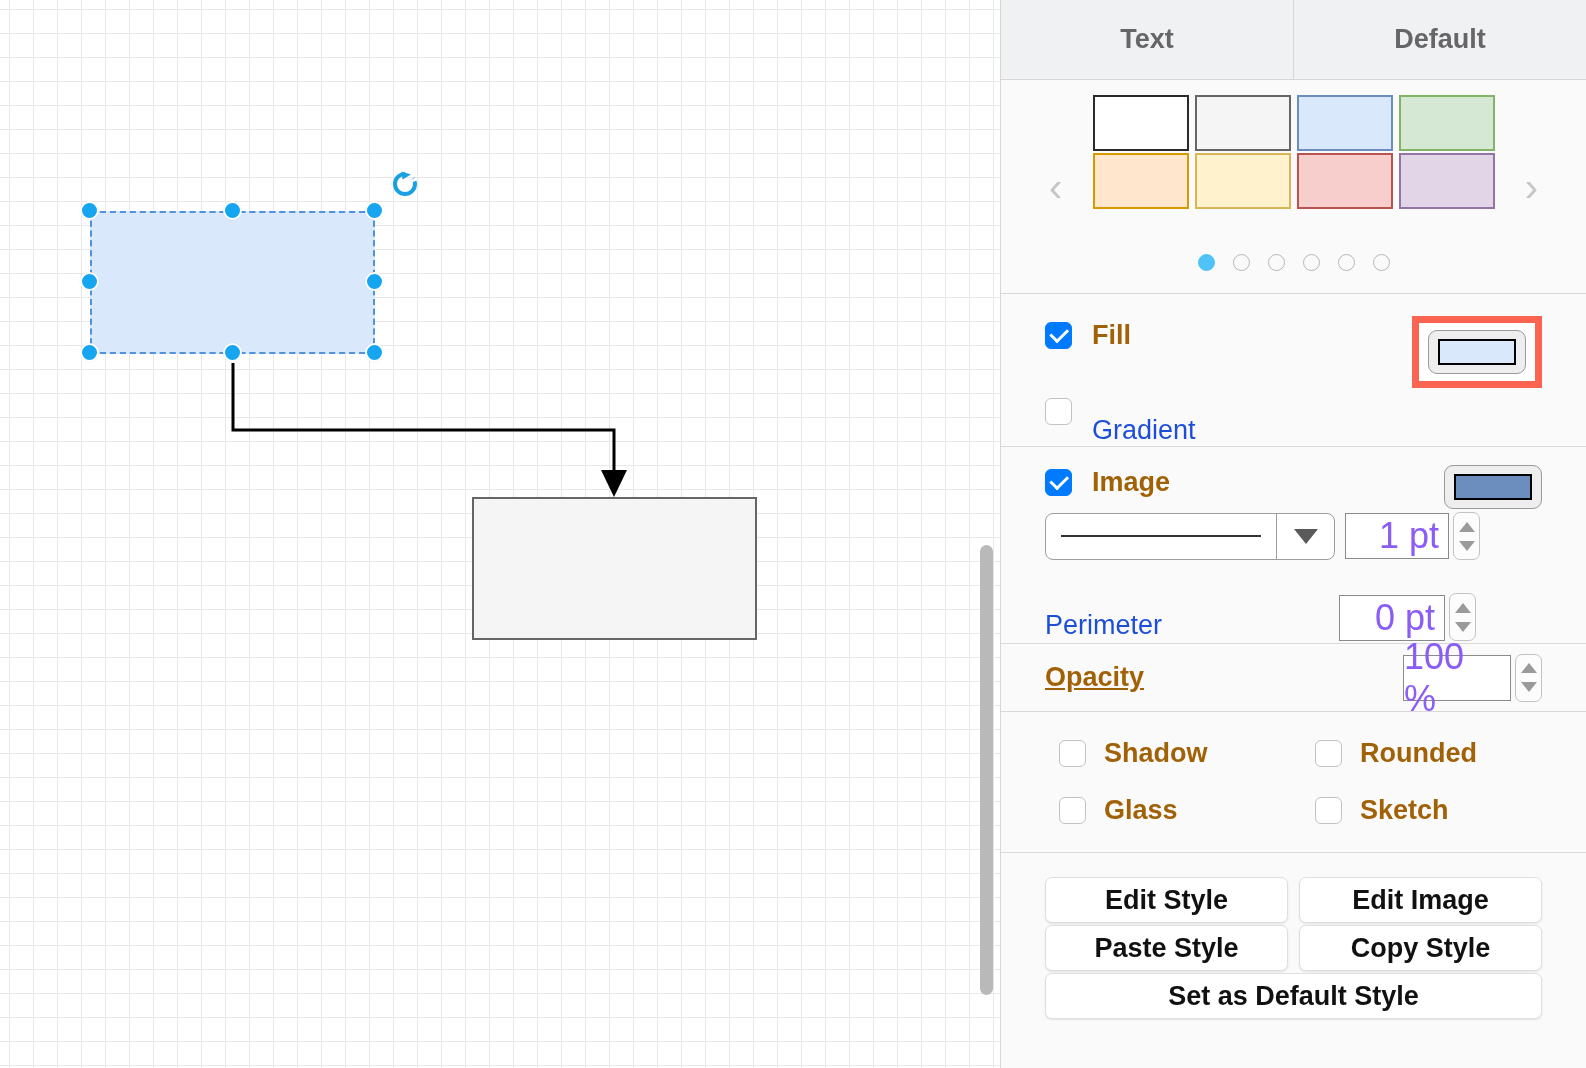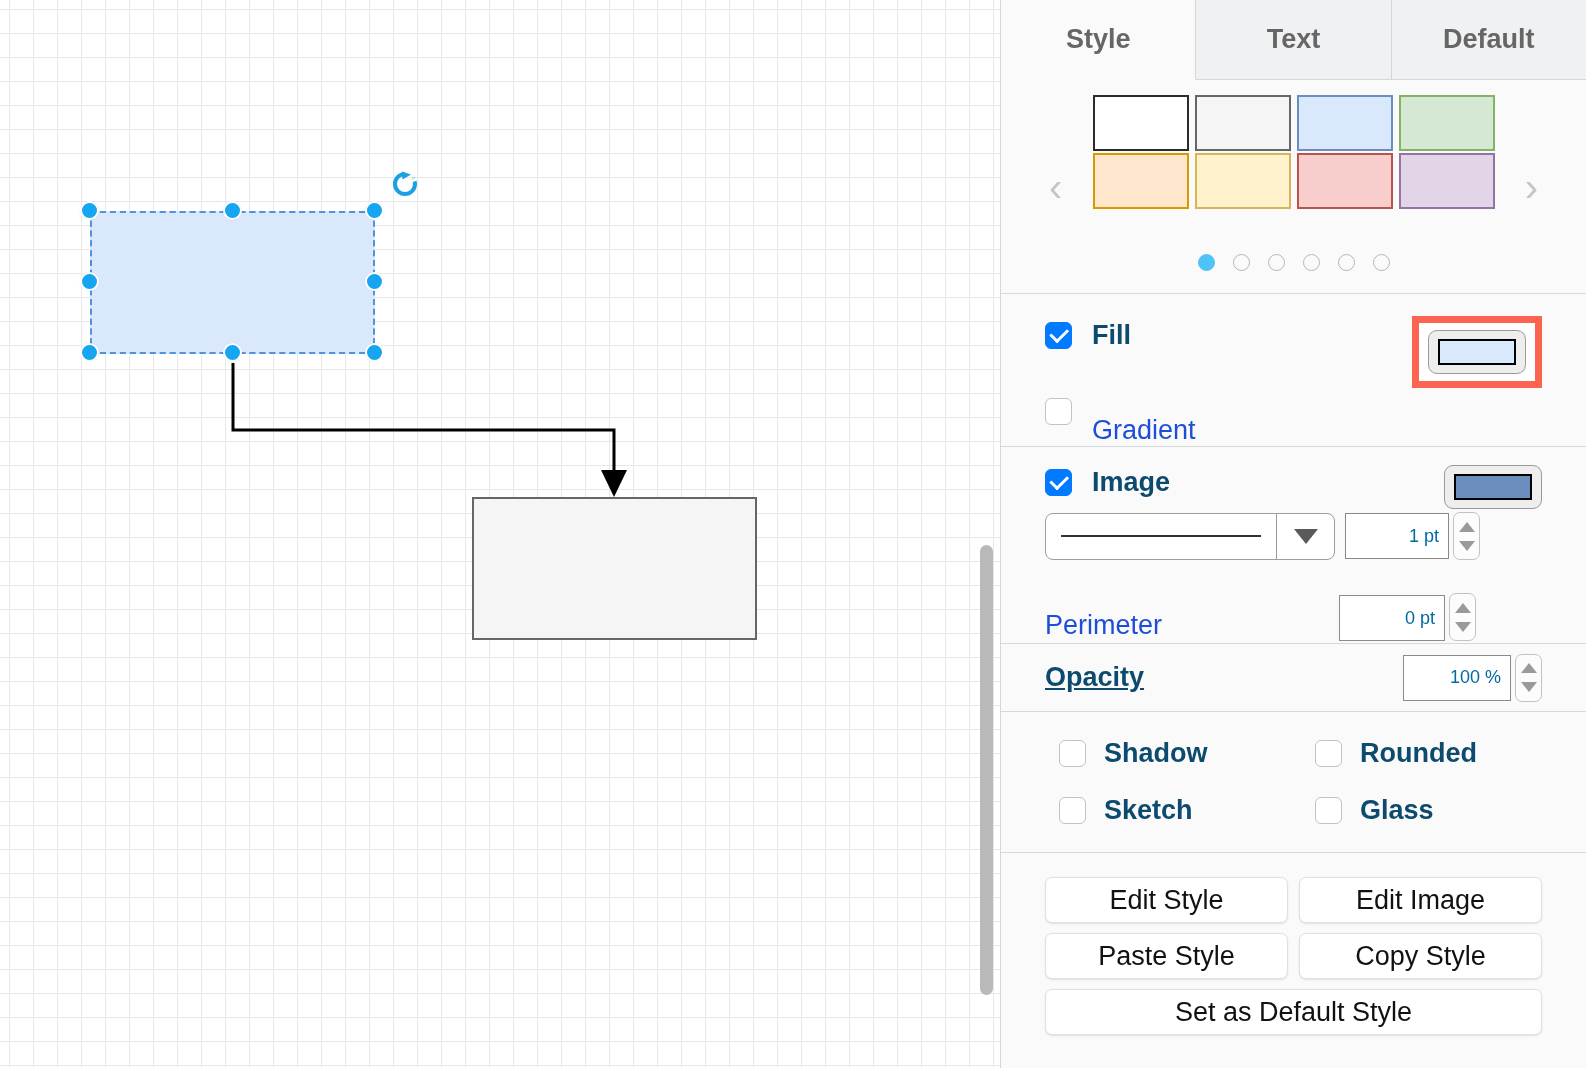--- a/index.html
+++ b/index.html
@@ -183,21 +183,21 @@
   .cb.checked::after {
     content: "";
     width: 8px; height: 14px;
     border: solid #ffffff;
     border-width: 0 3px 3px 0;
     transform: rotate(45deg) translate(-1px,-2px);
   }
 
   .row { display: flex; align-items: center; }
   .lbl-bold {
-    font-size: 27px; font-weight: bold; color: #0c4a6e;
+    font-size: 27px; font-weight: bold; color: #a16207;
   }
   .lbl-reg {
     font-size: 27px; color: #1d4ed8; margin-top: 38px;
   }
 
   
   .fill-section { flex: 0 0 146px; padding: 26px 0 0 44px; }
   .fill-section .row + .row { margin-top: 26px; }
   .fill-section .cb { margin-right: 20px; }
 
@@ -252,21 +252,21 @@
     border-right: 12px solid transparent;
     border-top: 15px solid #5a5a5a;
   }
 
   .numfield {
     height: 46px;
     background: #ffffff;
     border: 1.5px solid #8a8a8a;
     display: flex; align-items: center; justify-content: flex-end;
     padding-right: 9px;
-    font-size: 18px; color: #0369a1;
+    font-size: 36px; color: #8b5cf6;
   }
   .nf-width { width: 104px; margin-left: 10px; }
   .nf-perim { width: 106px; }
   .nf-opac  { width: 108px; }
 
   .spinner {
     margin-left: 4px;
     width: 27px; height: 48px;
     border: 1.5px solid #c2c2c2;
     border-radius: 7px;
@@ -294,21 +294,21 @@
   .opacity-section .lbl-bold { flex: 1; text-decoration: underline; }
 
   
   .toggles-section { flex: 0 0 130px; padding: 26px 0 0 58px; }
   .toggle-row { display: flex; margin-bottom: 26px; }
   .toggle-item { display: flex; align-items: center; width: 256px; }
   .toggle-item .cb { margin-right: 18px; }
 
   
   .buttons-section { flex: 1 1 auto; padding: 24px 44px 0 44px; }
-  .btn-row { display: flex; gap: 11px; margin-bottom: 10px; }
+  .btn-row { display: flex; gap: 11px; margin-bottom: 2px; font-weight: bold; }
   .btn {
     height: 46px;
     background: #ffffff;
     border: 1px solid #e0e0e0;
     border-radius: 7px;
     box-shadow: 0 1px 2px rgba(0,0,0,.10);
     display: flex; align-items: center; justify-content: center;
     font-size: 27px; color: #111111;
     flex: 1;
     cursor: default;
@@ -348,23 +348,20 @@
       </svg>
     </div>
 
     <div class="canvas-scroll-track"></div>
     <div class="canvas-scroll-thumb"></div>
   </div>
 
   <div id="panel">
 
     <div class="tabbar">
-      <div class="tab active">
-        <span>Style</span>
-      </div>
       <div class="tab">
         <span>Text</span>
       </div>
       <div class="tab">
         <span>Default</span>
       </div>
     </div>
 
     <div class="palette-section">
       <div class="arrow-nav arrow-left">‹</div>
@@ -460,25 +457,25 @@
           <span class="lbl-bold">Shadow</span>
         </div>
         <div class="toggle-item">
           <span class="cb"></span>
           <span class="lbl-bold">Rounded</span>
         </div>
       </div>
       <div class="toggle-row">
         <div class="toggle-item">
           <span class="cb"></span>
-          <span class="lbl-bold">Sketch</span>
+          <span class="lbl-bold">Glass</span>
         </div>
         <div class="toggle-item">
           <span class="cb"></span>
-          <span class="lbl-bold">Glass</span>
+          <span class="lbl-bold">Sketch</span>
         </div>
       </div>
     </div>
 
     <div class="buttons-section">
       <div class="btn-row">
         <div class="btn">Edit Style</div>
         <div class="btn">Edit Image</div>
       </div>
       <div class="btn-row">

